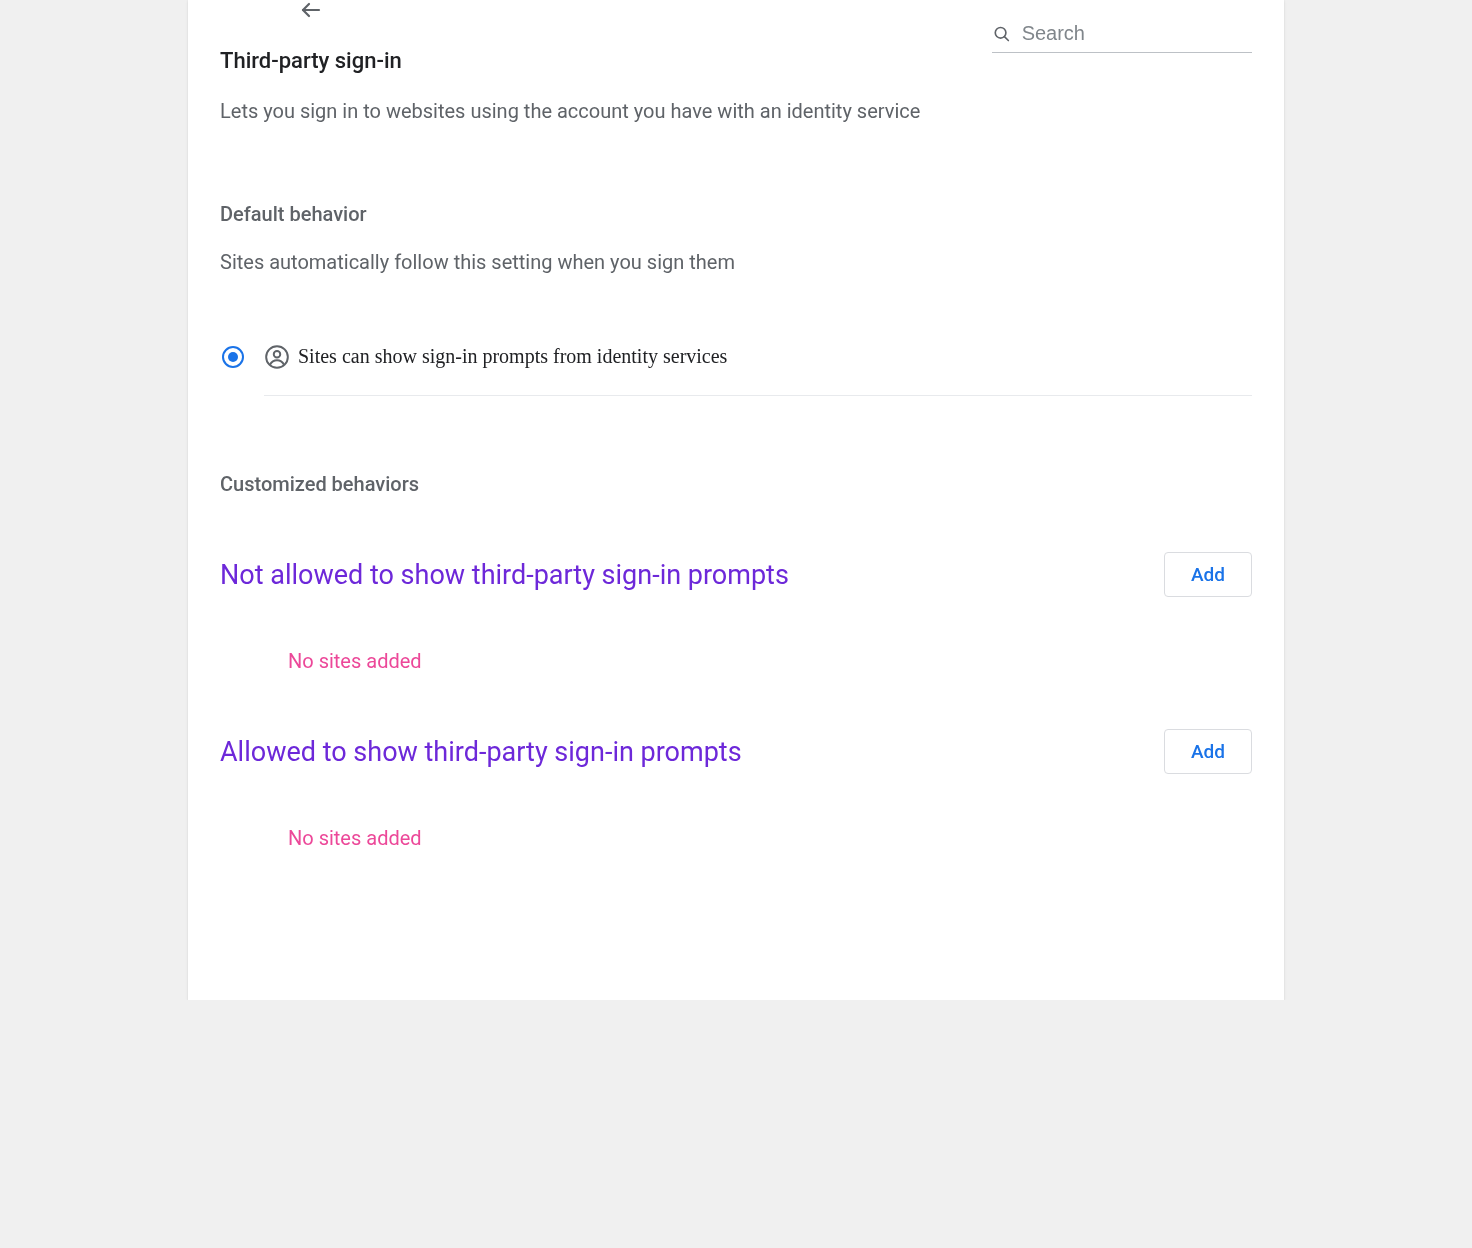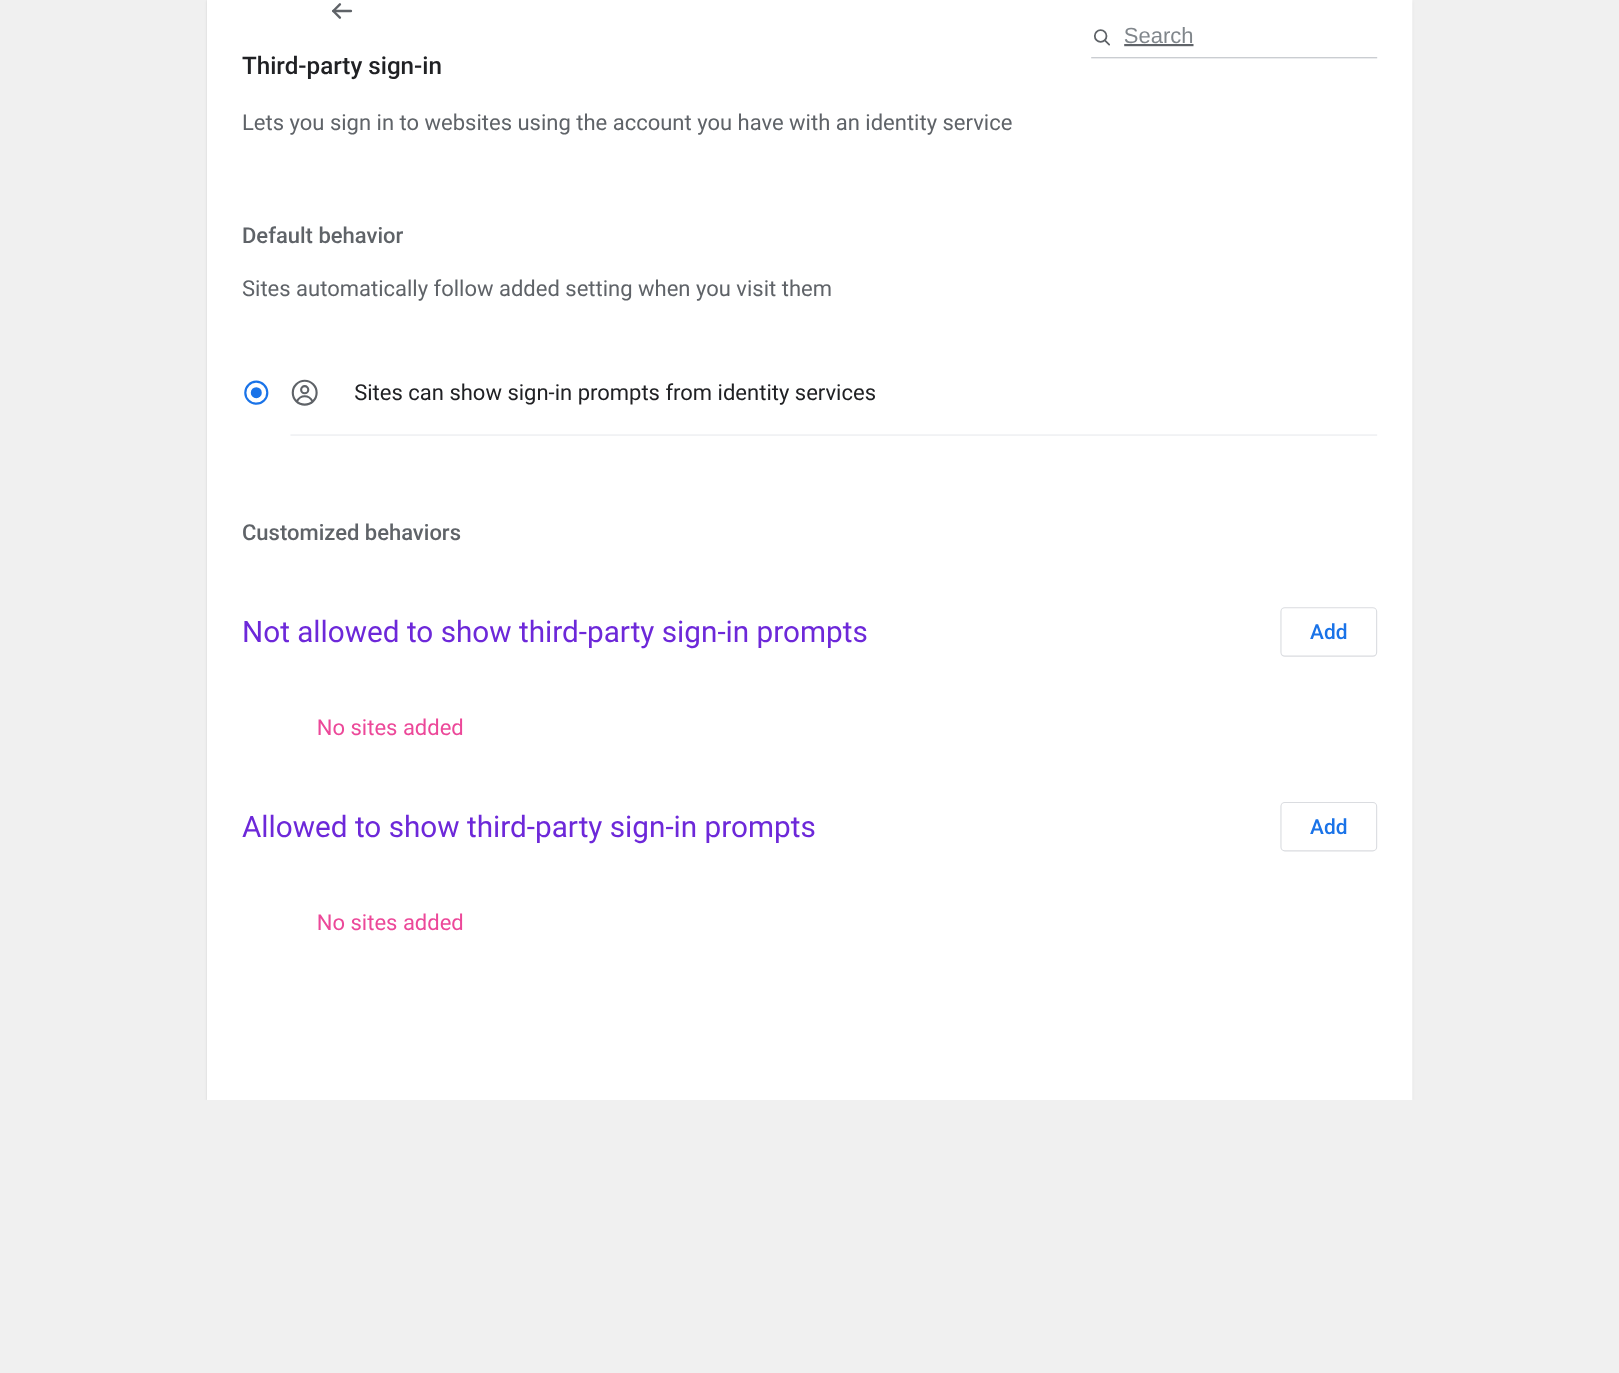--- a/index.html
+++ b/index.html
@@ -55,21 +55,20 @@
     gap: 8px;
   }
   .search-wrap svg { width: 22px; height: 22px; color: #5f6368; }
   .search-input {
     border: none;
     outline: none;
     font-size: 20px;
     color: #5f6368;
     width: 100%;
     background: transparent;
-    text-decoration: underline;
   }
   .search-input::placeholder { color: #80868b; }
   .content {
     padding: 0 32px;
   }
   .description {
     margin-top: 40px;
     font-size: 20px;
     color: #5f6368;
     line-height: 1.5;
@@ -123,23 +122,24 @@
     justify-content: center;
   }
   .row-icon svg { width: 26px; height: 26px; }
   .row-label {
     font-size: 20px;
     color: #202124;
   }
   .radio-content {
     display: flex;
     align-items: center;
-    gap: 32px;
+    gap: 8px;
     min-height: 78px;
     flex: 1;
+    font-family: Liberation Serif, serif;
   }
   .radio-divider-wrap {
     border-bottom: 1px solid #e8eaed;
   }
   .custom-row {
     display: flex;
     align-items: center;
     justify-content: space-between;
     margin-top: 56px;
   }
@@ -186,21 +186,21 @@
         <line x1="20" y1="20" x2="15.2" y2="15.2" stroke-linecap="round"></line>
       </svg>
       <input class="search-input" placeholder="Search" style="">
     </div>
   </div>
 
   <div class="content">
     <div class="description">Lets you sign in to websites using the account you have with an identity service</div>
 
     <div class="section-title">Default behavior</div>
-    <div class="section-sub">Sites automatically follow added setting when you visit them</div>
+    <div class="section-sub">Sites automatically follow this setting when you sign them</div>
 
     <div class="radio-list">
       <div class="radio-row-outer">
         <div class="radio selected"></div>
         <div class="radio-content radio-divider-wrap">
           <span class="row-icon">
             <svg viewBox="0 0 24 24" fill="none" stroke="currentColor" stroke-width="1.8">
               <circle cx="12" cy="12" r="10"></circle>
               <circle cx="12" cy="9.5" r="3"></circle>
               <path d="M5.5 19.2c1.3-2.5 3.8-4.2 6.5-4.2s5.2 1.7 6.5 4.2"></path>

